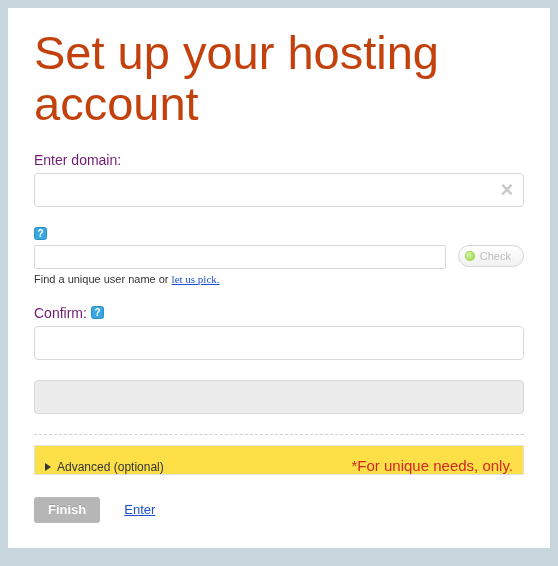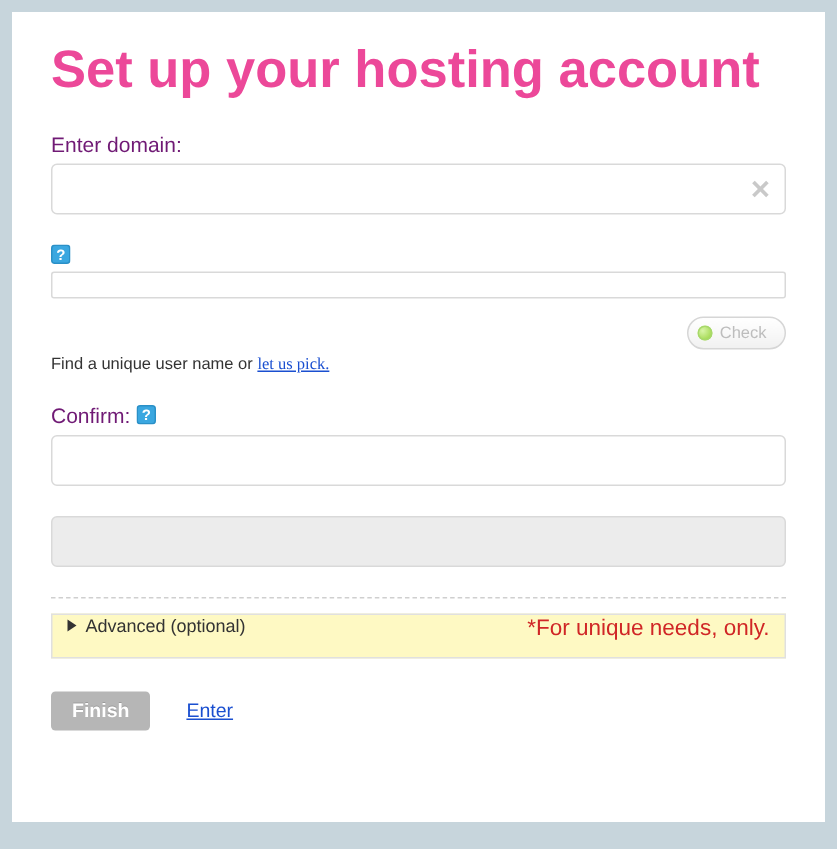--- a/index.html
+++ b/index.html
@@ -12,25 +12,25 @@
     width:558px;
   }
   .card {
     background:#fff;
     margin:8px;
     padding:20px 26px 24px 26px;
     min-height:540px;
   }
   h1 {
     font-family: "Segoe UI", "Helvetica Neue", Arial, sans-serif;
-    font-weight:700;
-    font-size:35px;
+    font-weight:400;
+    font-size:47px;
     line-height:1.08;
     margin:0 0 22px 0;
-    color:#ec4899;
+    color:#c2410c;
   }
   .field { margin-bottom:20px; }
   .label-row {
     font-size:14px;
     color:#701a75;
     margin-bottom:5px;
     display:flex;
     align-items:center;
     gap:4px;
   }
@@ -53,21 +53,21 @@
     right:6px; top:50%;
     transform:translateY(-50%);
     width:22px; height:22px;
     display:flex; align-items:center; justify-content:center;
     color:#c9c9c9;
     font-size:22px;
     font-weight:bold;
     cursor:pointer;
     user-select:none;
   }
-  .ftp-row { display:flex; align-items:flex-end; gap:12px;flex-direction:column; }
+  .ftp-row { display:flex; align-items:flex-start; gap:12px; }
   .ftp-row .input-text { flex:1; height:24px; border-radius:2px; }
   .check-btn {
     display:inline-flex;
     align-items:center;
     gap:5px;
     height:22px;
     padding:0 12px 0 6px;
     border:1px solid #d6d6d6;
     border-radius:11px;
     background:linear-gradient(#ffffff,#f1f1f1);
@@ -93,25 +93,25 @@
     justify-content:center;
   }
   .help-icon svg { display:block; }
   .dash-sep {
     border:none;
     border-top:1px dashed #cfcfcf;
     margin:6px 0 10px 0;
   }
   .adv-bar {
     display:flex;
-    align-items:flex-start;
+    align-items:flex-end;
     justify-content:space-between;
     height:30px;
     padding:0 10px;
-    background:#fef9c3;
+    background:#fde047;
     border:1px solid #e0e0e0;
     font-size:12px;
     color:#333;
     cursor:pointer;
   }
   .adv-left { display:flex; align-items:center; gap:6px; }
   .tri {
     width:0; height:0;
     border-top:4px solid transparent;
     border-bottom:4px solid transparent;

